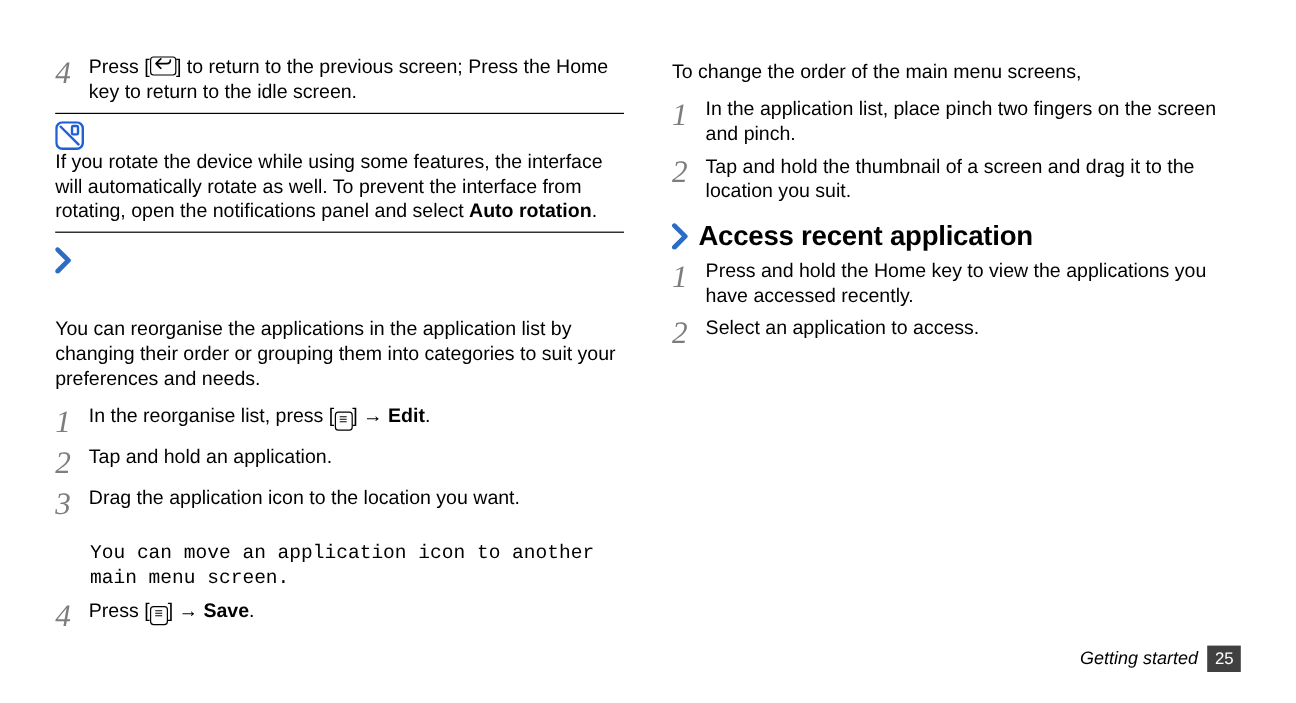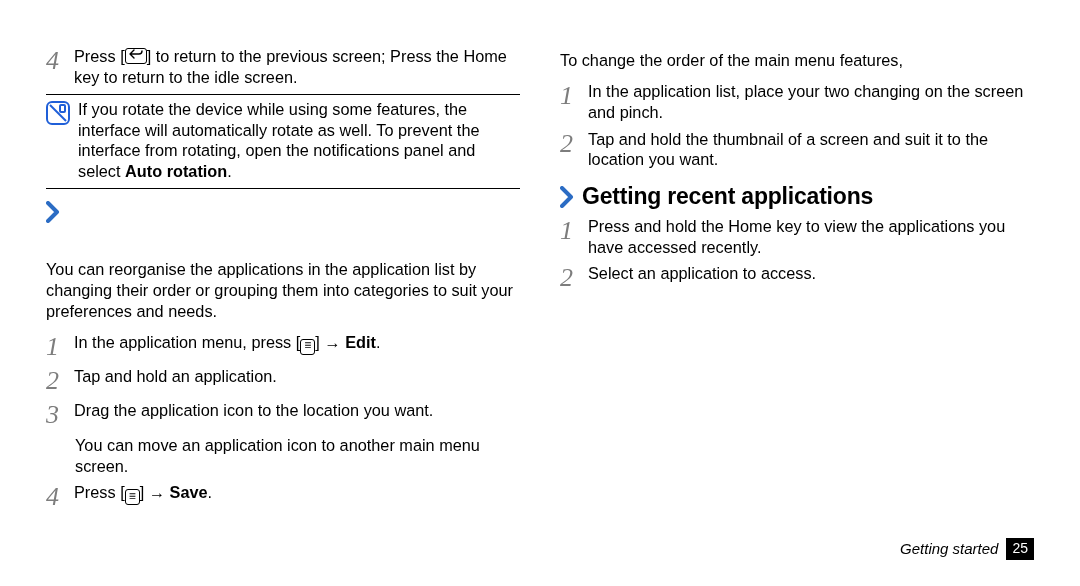--- a/index.html
+++ b/index.html
@@ -44,33 +44,35 @@
     text-align: left;
   }
   .step .txt {
     flex: 1;
   }
   .step .txt b { font-weight: 700; }
 
   
   .step-cont {
     margin-left: 29px;
-    margin-top: 7px;
+    margin-top: 18px;
     margin-bottom: 6px;
+    font-family: Liberation Mono, monospace;
   }
 
   
   .note {
     border-top: 1px solid #000;
     border-bottom: 1px solid #000;
     display: flex;
     align-items: flex-start;
     padding: 4px 0 6px 0;
     margin: 4px 0 10px 0;
     column-gap: 8px;
+    flex-direction: column;
   }
   .note .icon {
     width: 24px;
     height: 24px;
     flex: 0 0 24px;
     margin-top: 2px;
   }
   .note .note-text { flex: 1; }
 
   
@@ -120,21 +122,21 @@
     bottom: 26px;
     display: flex;
     align-items: center;
     column-gap: 8px;
     font-style: italic;
     font-size: 15px;
     text-align: center;
   }
   .footer .pg {
     font-style: normal;
-    background: #000000;
+    background: #404040;
     color: #fff;
     padding: 2px 6px;
     font-size: 14px;
   }
 </style>
 </head>
 <body>
 
 <div class="page">
 
@@ -167,21 +169,21 @@
         <svg viewBox="0 0 14 22" width="14" height="22">
             <path d="M2 2 L11 11 L2 20" fill="none" stroke="#2b6cc4" stroke-width="4" stroke-linecap="round" stroke-linejoin="round"></path>
           </svg>
       </span>
     </div>
     <div class="intro">You can reorganise the applications in the application list by changing their order or grouping them into categories to suit your preferences and needs.</div>
 
     <div class="step">
       <span class="num">1</span>
       <span class="txt">
-        <span>In the application menu, press [</span><span class="key menu"></span><span>] → </span><b>Edit</b><span>.</span>
+        <span>In the reorganise list, press [</span><span class="key menu"></span><span>] → </span><b>Edit</b><span>.</span>
       </span>
     </div>
 
     <div class="step">
       <span class="num">2</span>
       <span class="txt">Tap and hold an application.</span>
     </div>
 
     <div class="step">
       <span class="num">3</span>
@@ -192,38 +194,38 @@
     <div class="step">
       <span class="num">4</span>
       <span class="txt">
         <span>Press [</span><span class="key menu"></span><span>] → </span><b>Save</b><span>.</span>
       </span>
     </div>
   </div>
 
   <div class="col right">
 
-    <div class="intro" style="margin-top:4px">To change the order of the main menu features,</div>
+    <div class="intro" style="margin-top:4px">To change the order of the main menu screens,</div>
 
     <div class="step">
       <span class="num">1</span>
-      <span class="txt">In the application list, place your two changing on the screen and pinch.</span>
+      <span class="txt">In the application list, place pinch two fingers on the screen and pinch.</span>
     </div>
     <div class="step">
       <span class="num">2</span>
-      <span class="txt">Tap and hold the thumbnail of a screen and suit it to the location you want.</span>
+      <span class="txt">Tap and hold the thumbnail of a screen and drag it to the location you suit.</span>
     </div>
 
     <div class="heading">
       <span class="chev">
         <svg viewBox="0 0 14 22" width="14" height="22">
             <path d="M2 2 L11 11 L2 20" fill="none" stroke="#2b6cc4" stroke-width="4" stroke-linecap="round" stroke-linejoin="round"></path>
           </svg>
       </span>
-      <h2>Getting recent applications</h2>
+      <h2>Access recent application</h2>
     </div>
 
     <div class="step">
       <span class="num">1</span>
       <span class="txt">Press and hold the Home key to view the applications you have accessed recently.</span>
     </div>
     <div class="step">
       <span class="num">2</span>
       <span class="txt">Select an application to access.</span>
     </div>

